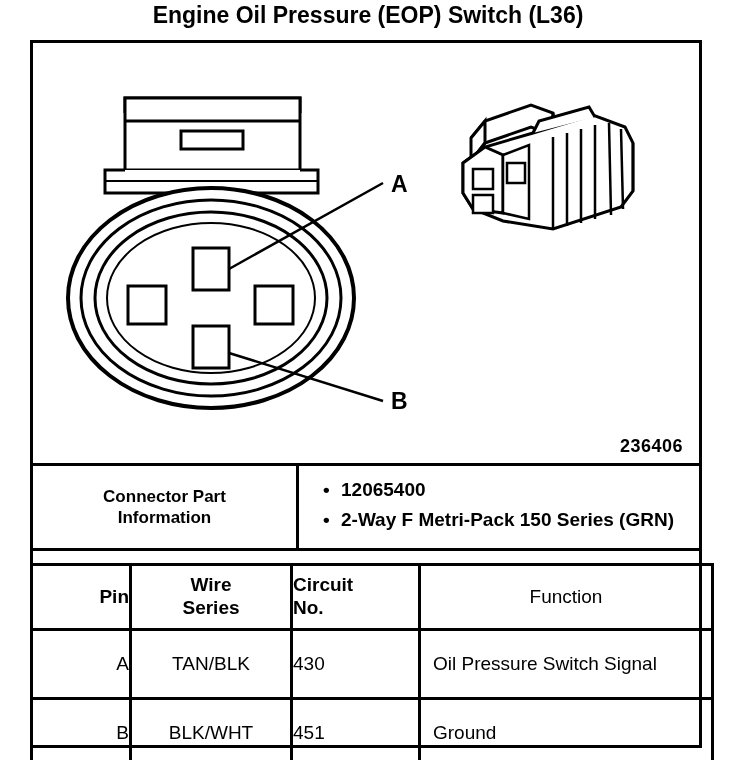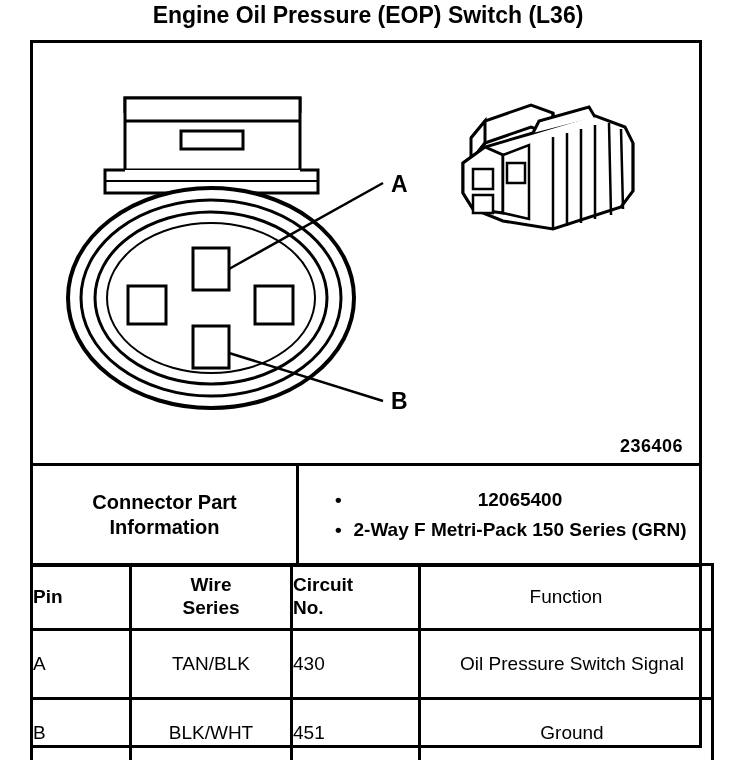--- a/index.html
+++ b/index.html
@@ -79,35 +79,34 @@
   }
   
   #cpi-table {
     left: 30px;
     top: 463px;
     width: 672px;
   }
   #cpi-label {
     width: 255px;
     text-align: center;
-    font-size: 20px;
+    font-size: 17px;
     font-weight: bold;
     line-height: 1.25;
     padding: 10px 4px;
   }
   #cpi-list {
     padding: 10px 0 10px 22px;
     font-size: 19px;
     font-weight: bold;
   }
   #cpi-list ul {
-    margin: 12px;
+    margin: 0;
     padding: 0 0 0 20px;
     list-style: none;
-    text-align: center;
   }
   #cpi-list li {
     position: relative;
     margin: 2px 0 6px 0;
     line-height: 1.25;
   }
   #cpi-list li::before {
     content: "\2022";
     position: absolute;
     left: -18px;
@@ -116,24 +115,24 @@
   }
   
   #pin-table {
     left: 30px;
     top: 563px;
     width: 672px;
   }
   #pin-table td {
     font-size: 19px;
   }
-  .col-pin   { width: 96px;  text-align: left; }
+  .col-pin   { width: 96px;  text-align: right; }
   .col-wire  { width: 158px; text-align: center; margin-top: 44px; }
   .col-circ  { width: 125px; text-align: left; }
-  .col-func  { width: 290px; text-align: center; padding-left: 12px; }
+  .col-func  { width: 290px; text-align: left; padding-left: 12px; }
   .hdr {
     font-weight: bold;
     height: 62px;
     line-height: 1.2;
   }
   .hdr.plain { font-weight: normal; }
   .datarow td { height: 58px; }
   .datarow td.col-func { line-height: 1.25; padding-top: 4px; padding-bottom: 4px; }
 </style>
 </head>

